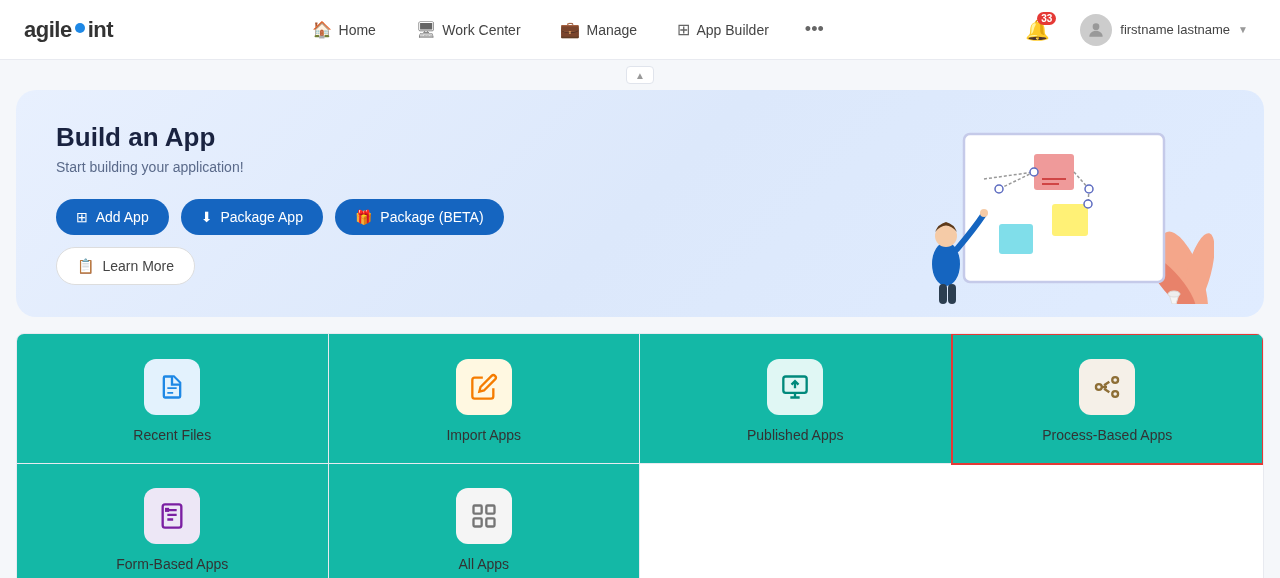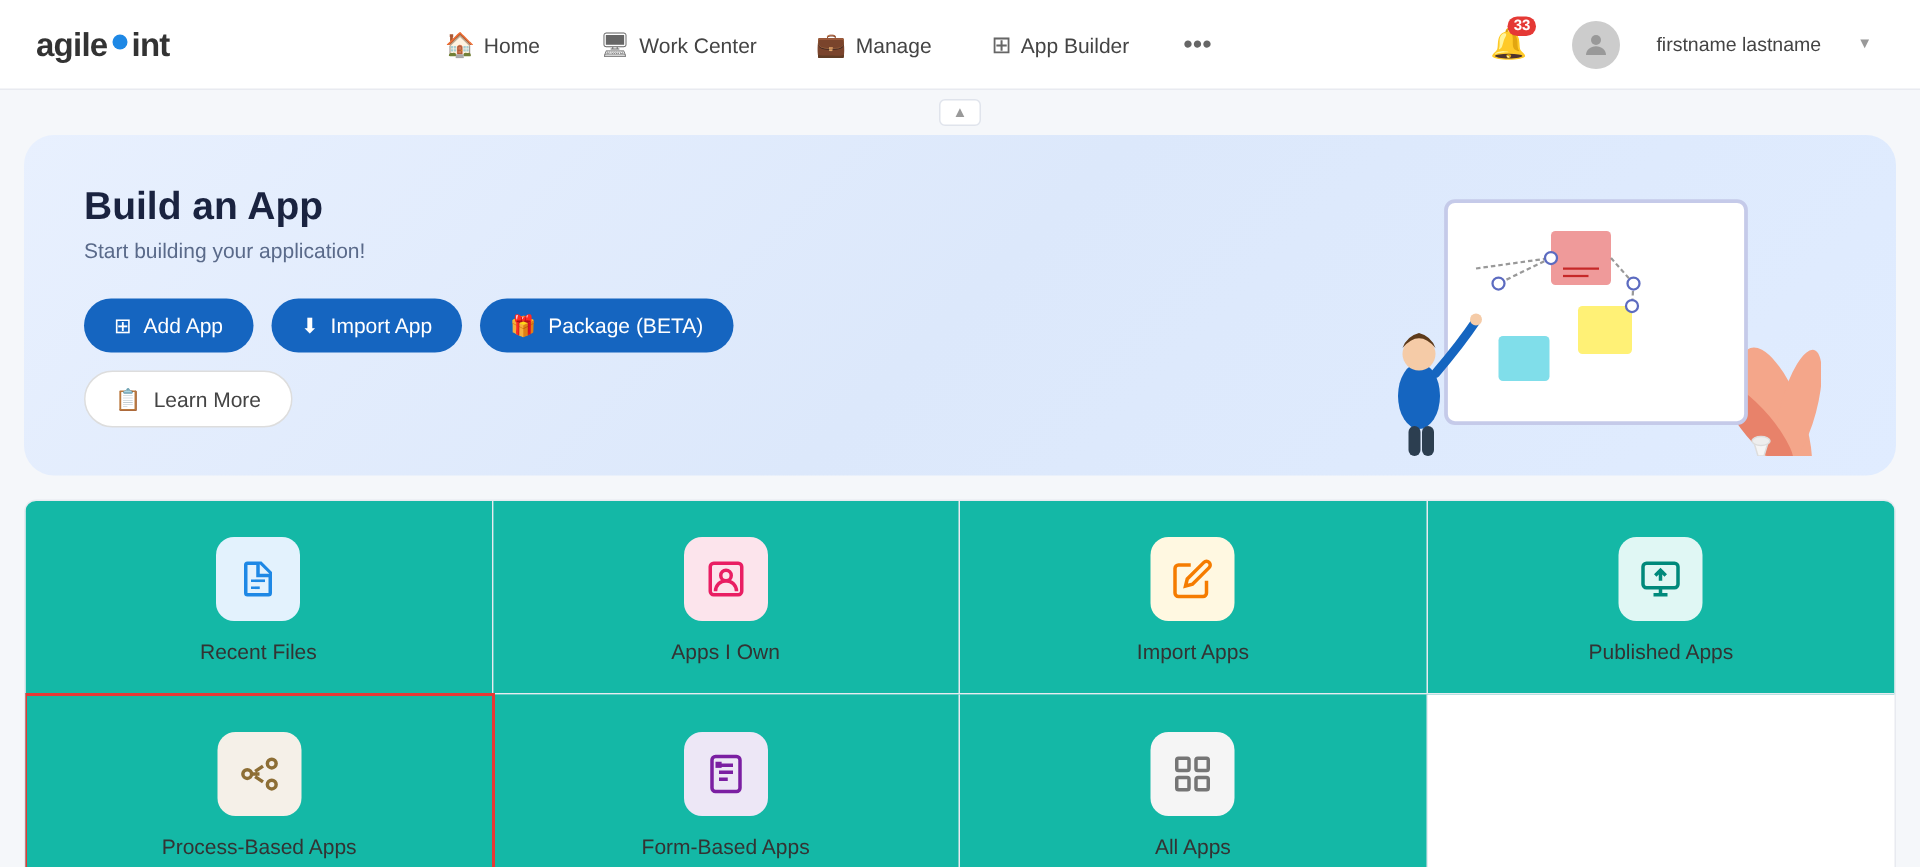--- a/index.html
+++ b/index.html
@@ -82,21 +82,21 @@
       font-size: 10px;
       font-weight: bold;
       border-radius: 10px;
       padding: 1px 4px;
       min-width: 18px;
       text-align: center;
     }
     .user-btn {
       display: flex;
       align-items: center;
-      gap: 24px;
+      gap: 8px;
       cursor: pointer;
       padding: 4px 8px;
       border-radius: 6px;
     }
     .avatar {
       width: 32px;
       height: 32px;
       background: #ccc;
       border-radius: 50%;
       display: flex;
@@ -308,21 +308,21 @@
   <div class="hero-content">
     <h1 class="hero-title">Build an App</h1>
     <p class="hero-subtitle">Start building your application!</p>
     <div class="hero-buttons">
       <button class="btn-primary">
         <span style="font-size:14px;">⊞</span>
         <span>Add App</span>
       </button>
       <button class="btn-primary">
         <span style="font-size:14px;">⬇</span>
-        <span>Import App</span>
+        <span>Package App</span>
       </button>
       <button class="btn-primary">
         <span style="font-size:14px;">🎁</span>
         <span>Package (BETA)</span>
       </button>
       <button class="btn-outline">
         <span style="font-size:14px;">📋</span>
         <span>Learn More</span>
       </button>
     </div>
@@ -380,30 +380,20 @@
       <svg width="28" height="28" viewBox="0 0 24 24" fill="#1e88e5">
           <path d="M14 2H6a2 2 0 00-2 2v16a2 2 0 002 2h12a2 2 0 002-2V8l-6-6zm-1 1.5L18.5 9H13V3.5zM6 20V4h5v7h7v9H6z"></path>
           <line x1="8" y1="13" x2="16" y2="13" stroke="#1e88e5" stroke-width="1.5"></line>
           <line x1="8" y1="17" x2="13" y2="17" stroke="#1e88e5" stroke-width="1.5"></line>
         </svg>
     </div>
     <span class="app-label">Recent Files</span>
   </div>
 
 
-  <div class="app-card">
-    <div class="app-icon-wrap icon-pink">
-      <svg width="28" height="28" viewBox="0 0 24 24" fill="none" stroke="#e91e63" stroke-width="2">
-          <rect x="3" y="3" width="18" height="18" rx="2"></rect>
-          <circle cx="12" cy="10" r="3"></circle>
-          <path d="M6 19c0-3.3 2.7-6 6-6s6 2.7 6 6"></path>
-        </svg>
-    </div>
-    <span class="app-label">Apps I Own</span>
-  </div>
 
   <div class="app-card">
     <div class="app-icon-wrap icon-gold">
       <svg width="28" height="28" viewBox="0 0 24 24" fill="none" stroke="#f57c00" stroke-width="2">
           <path d="M11 4H4a2 2 0 00-2 2v14a2 2 0 002 2h14a2 2 0 002-2v-7"></path>
           <path d="M18.5 2.5a2.121 2.121 0 013 3L12 15l-4 1 1-4 9.5-9.5z"></path>
         </svg>
     </div>
     <span class="app-label">Import Apps</span>
   </div>

